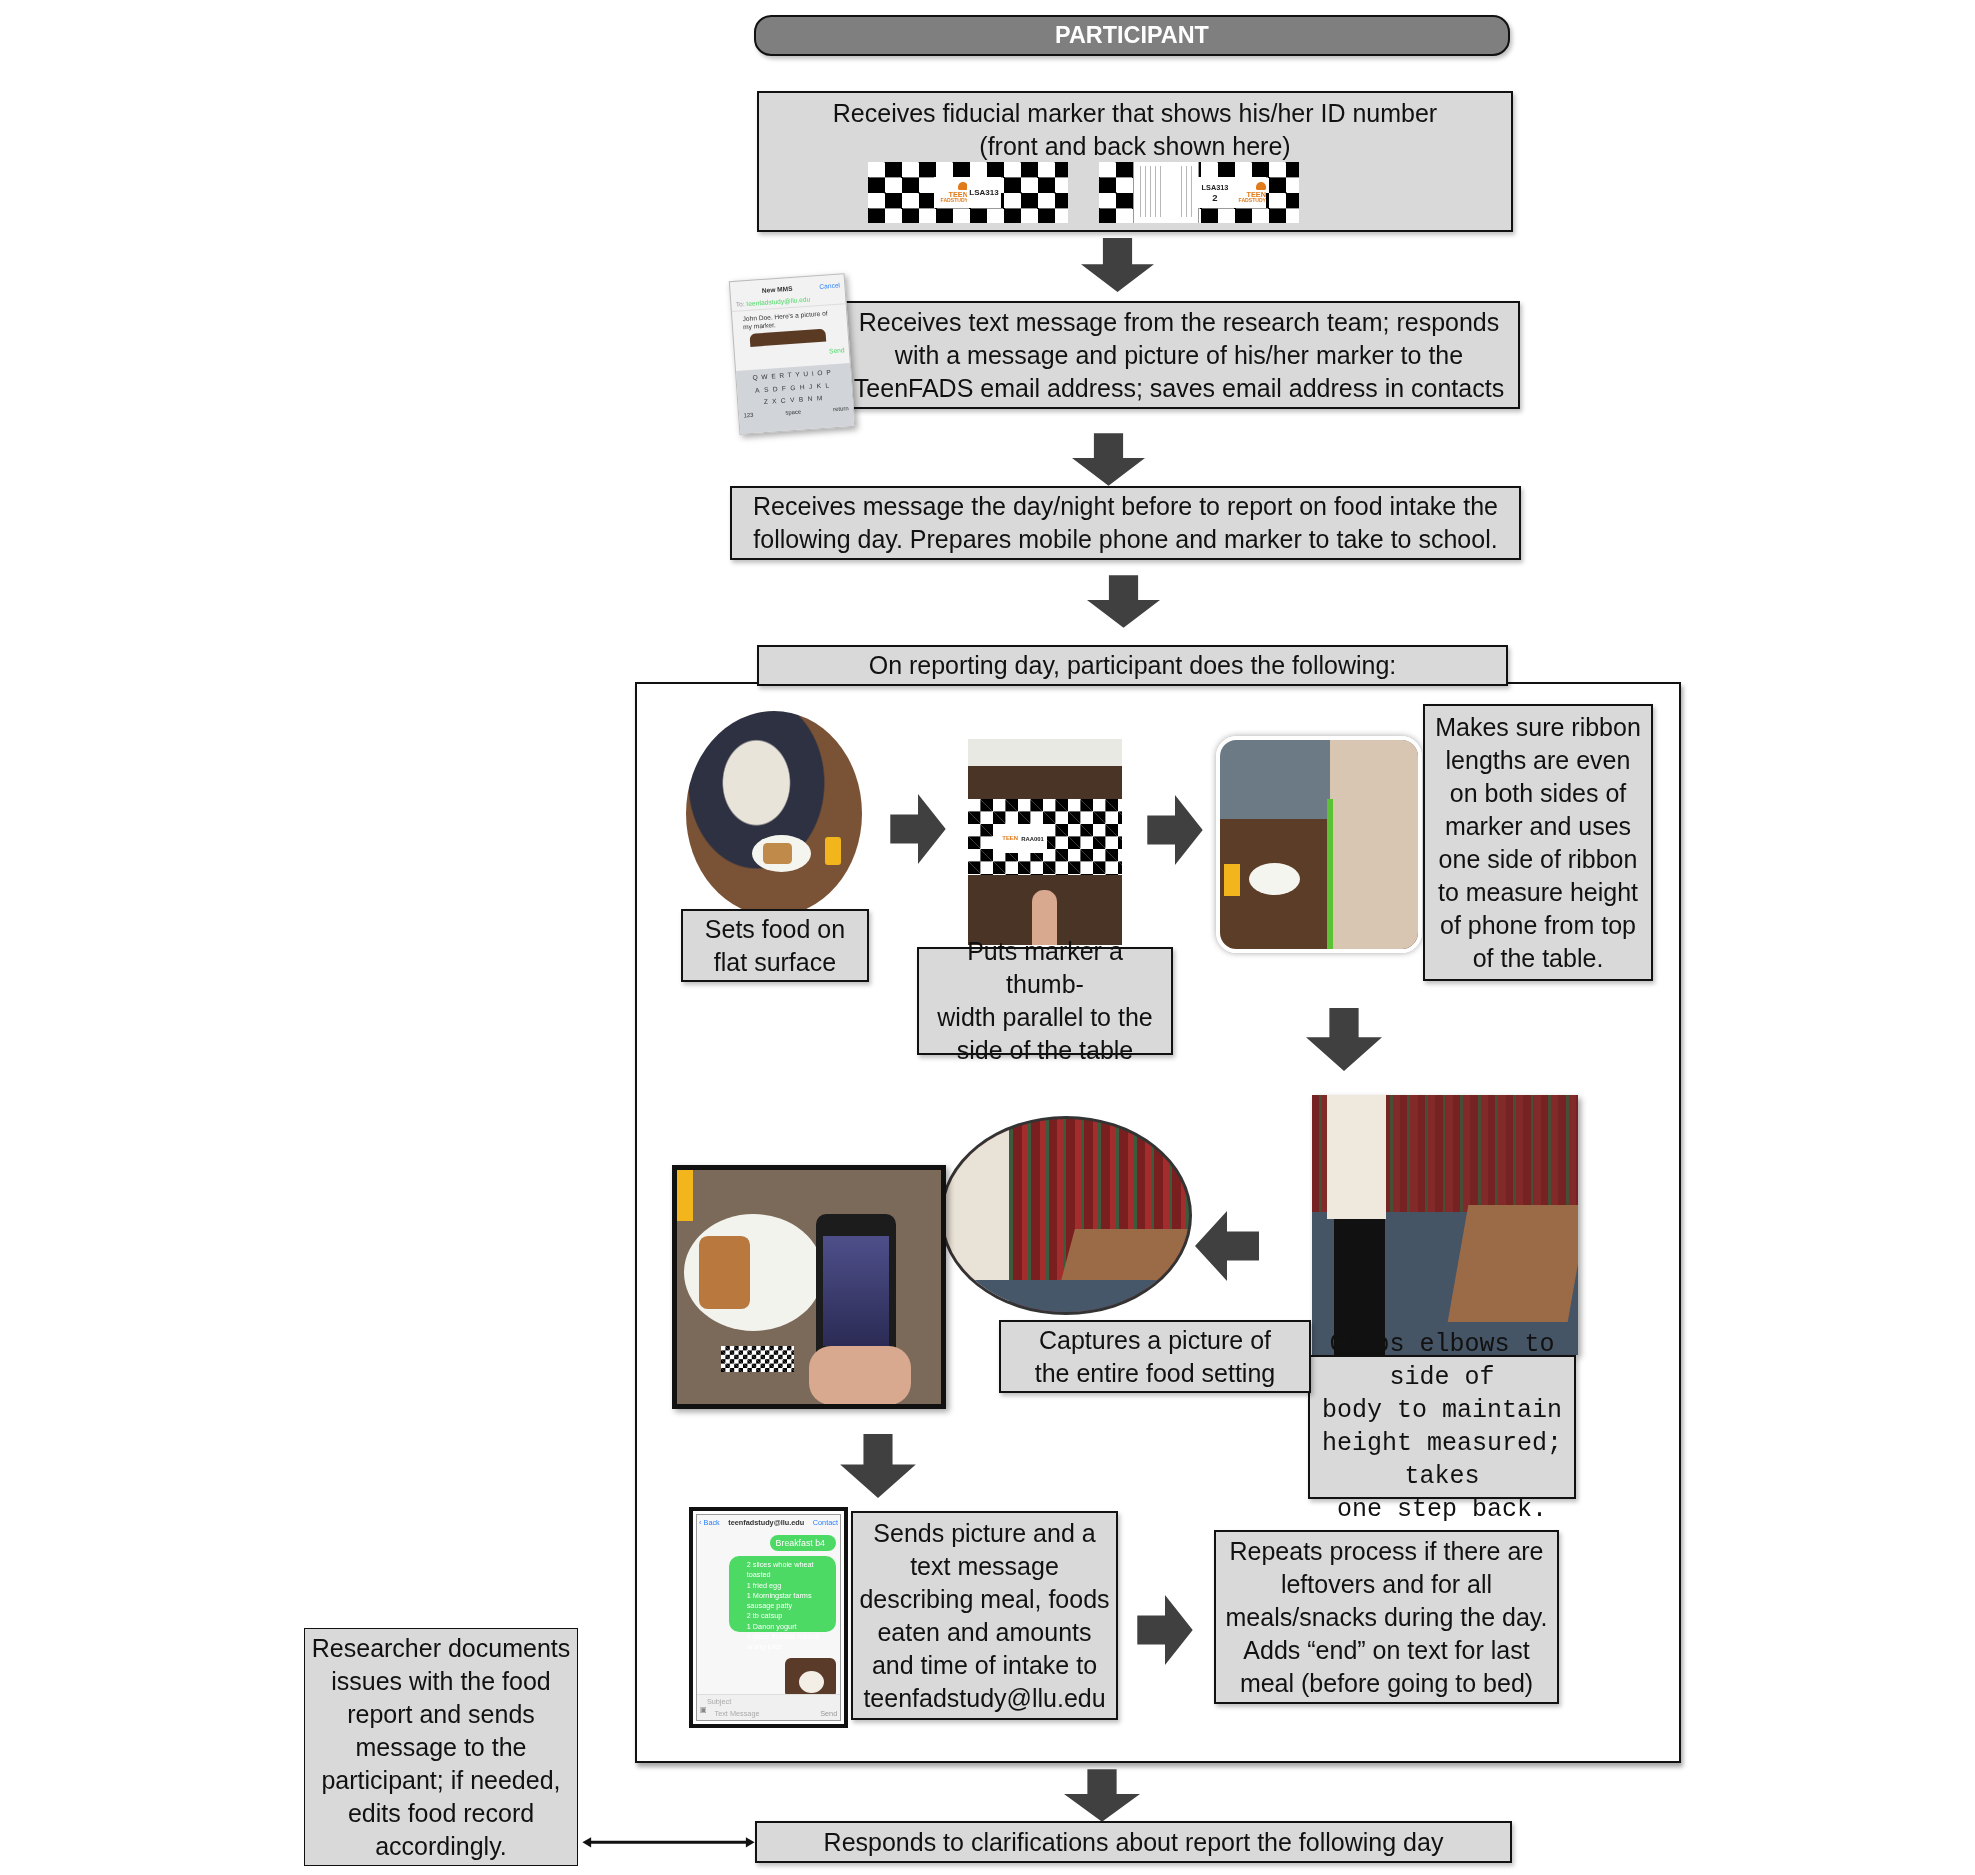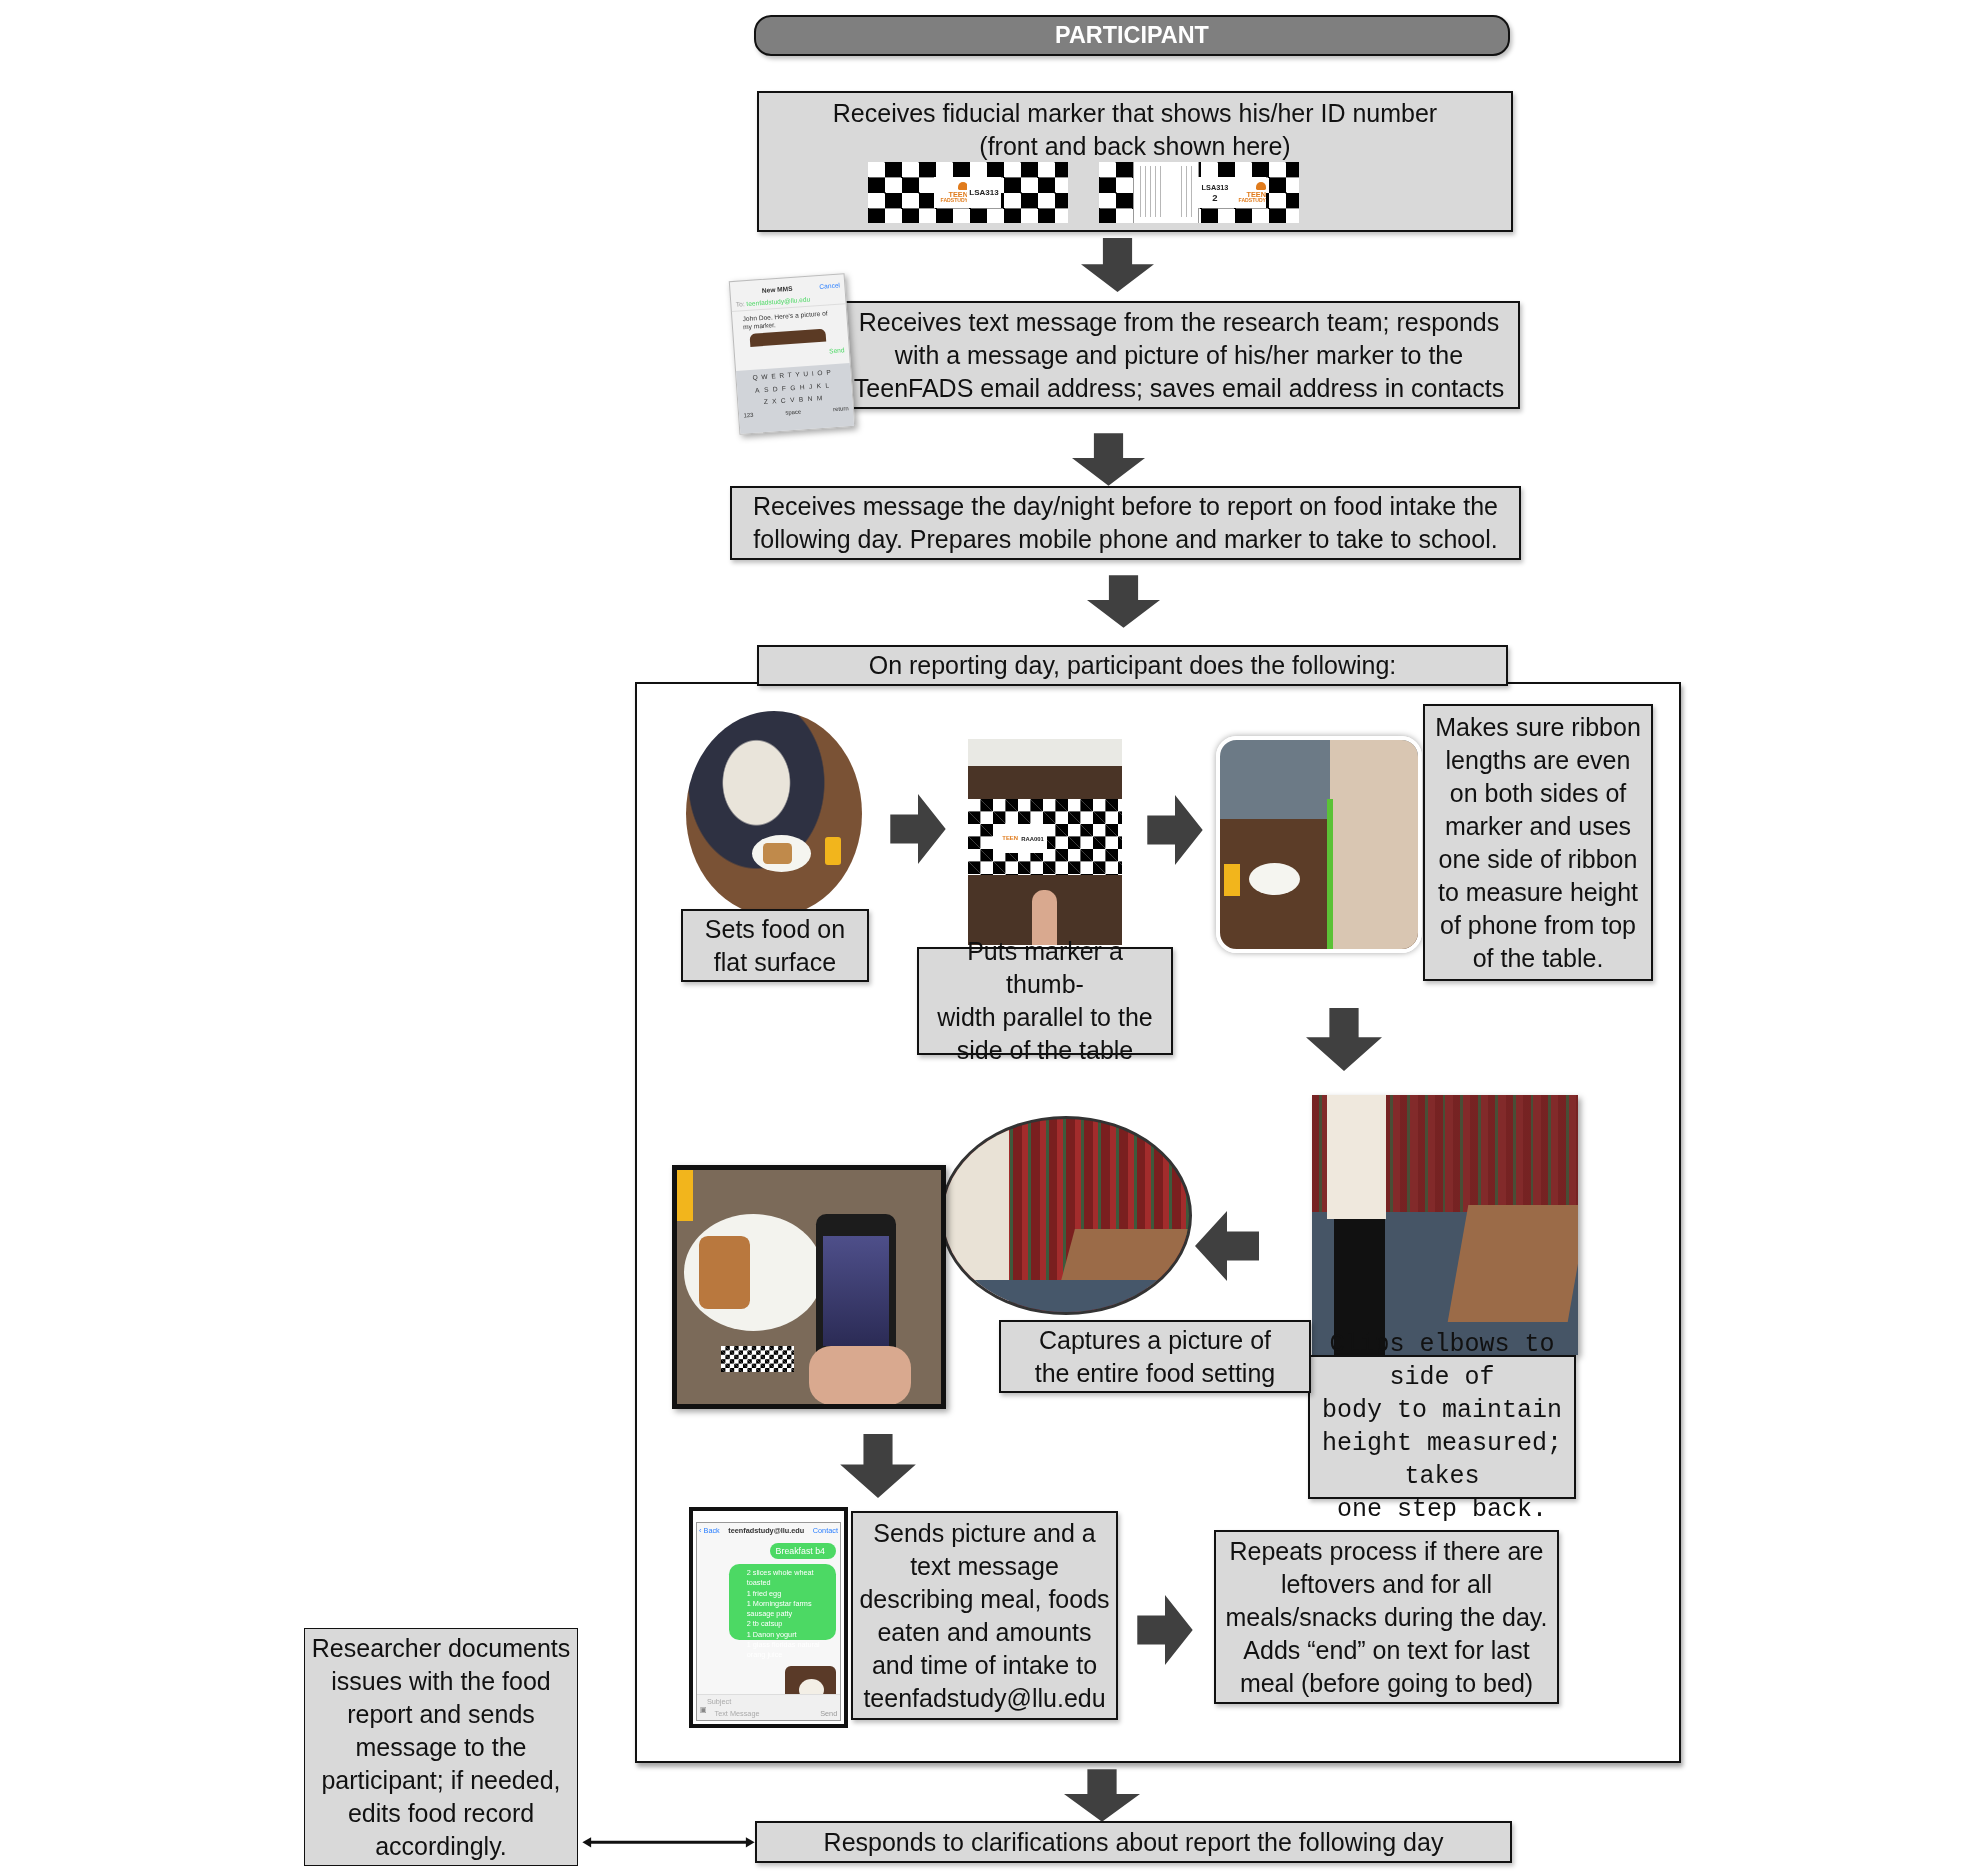--- a/index.html
+++ b/index.html
@@ -231,21 +231,21 @@
 the entire food setting</span>
 </div>
 
 <div class="arrow" style="left:840px;top:1434px;width:76px;height:64px;">
   <svg viewBox="0 0 104 88">
       <polygon points="32,0 72,0 72,42 104,42 52,88 0,42 32,42" fill="#404040"></polygon>
     </svg>
 </div>
 
 <div class="abs" style="left:689px;top:1507px;width:159px;height:221px;border:4.4px solid #111;background:#fff;box-sizing:border-box;">
-  <div class="phone-screen" style="left:2.9px;top:2.9px;right:2.9px;bottom:2.9px;border:0.7px solid #999;margin-top:8px;">
+  <div class="phone-screen" style="left:2.9px;top:2.9px;right:2.9px;bottom:2.9px;border:0.7px solid #999;">
     <div style="display:flex;justify-content:space-between;padding:2.9px 2.2px;font-size:7.3px;">
       <span style="color:#2a7fff;">‹ <span>Back</span></span>
       <b>teenfadstudy@llu.edu</b>
       <span style="color:#2a7fff;">Contact</span>
     </div>
     <div class="bubble" style="right:4.4px;top:20.5px;width:66px;height:16px;padding:2.2px 5.9px;">Breakfast b4</div>
     <div class="bubble" style="right:4.4px;top:41px;width:107px;height:76px;font-size:7.3px;line-height:10.2px;padding-left:18px;">2 slices whole wheat
 toasted
 1 fried egg
 1 Morningstar farms

